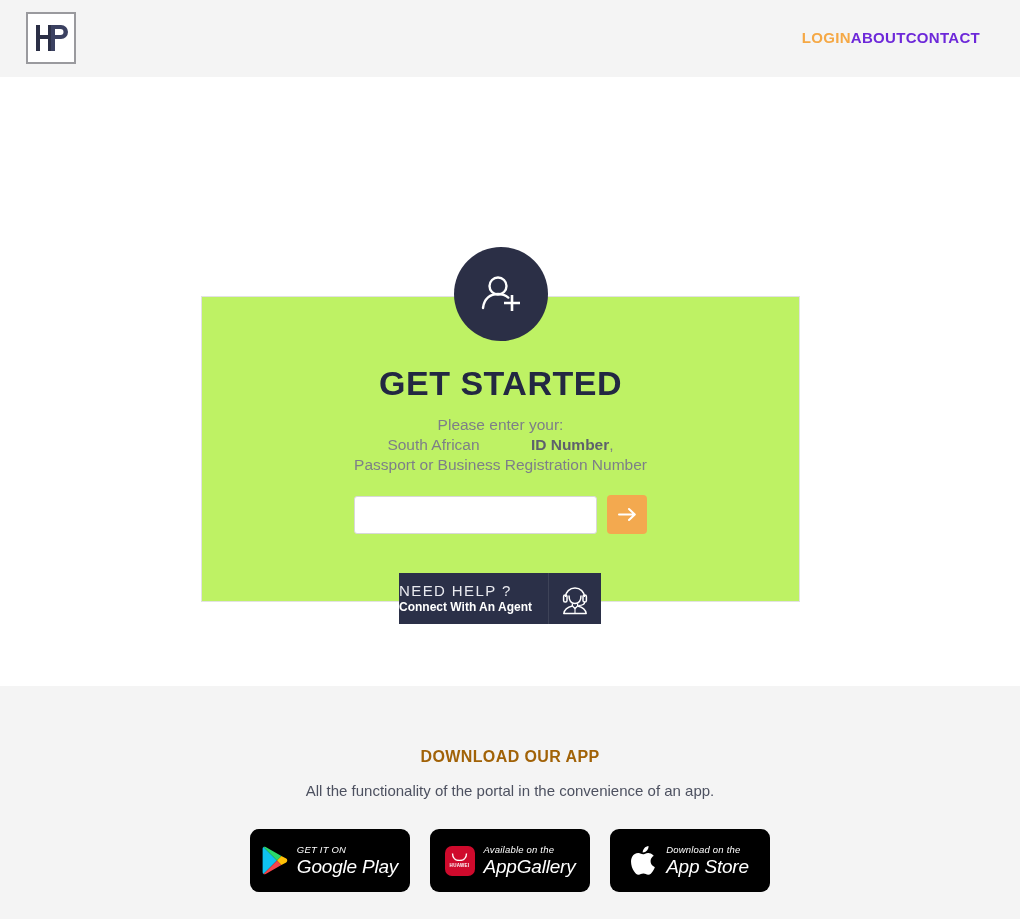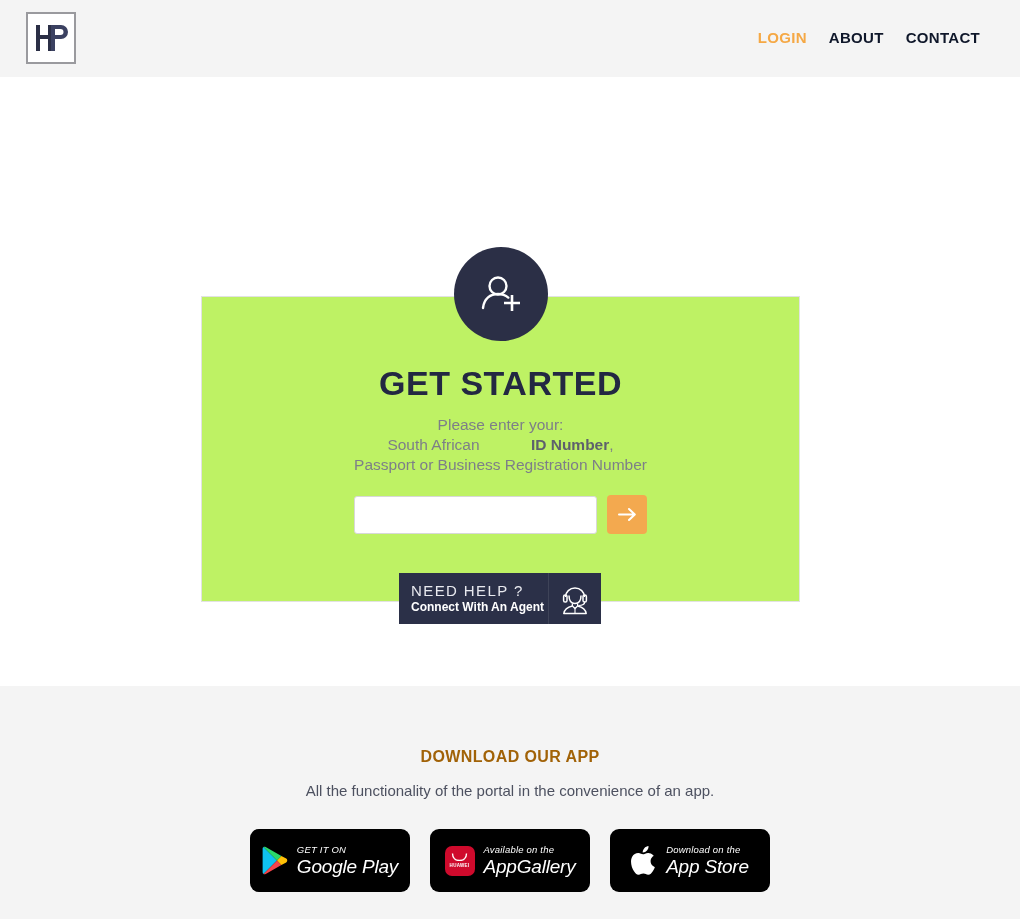--- a/index.html
+++ b/index.html
@@ -35,28 +35,27 @@
     align-items: center;
     justify-content: center;
   }
   .logo-box svg { display: block; }
 
   .nav {
     position: absolute;
     right: 40px;
     top: 29px;
     display: flex;
-    gap: 22px;
     align-items: center;
   }
   .nav-link {
     font-size: 15px;
     font-weight: bold;
     letter-spacing: 0.3px;
-    color: #0f172a;
+    color: #6d28d9;
     text-decoration: none;
     cursor: pointer;
     white-space: nowrap;
   }
   .nav-link.active { color: #f5a845; }
 
   
   .main {
     position: relative;
     height: 609px;
@@ -157,21 +156,20 @@
     width: 202px;
     height: 51px;
     background: #2b3048;
     display: flex;
     align-items: stretch;
     cursor: pointer;
     z-index: 4;
   }
   .help-text {
     flex: 1;
-    padding-left: 12px;
     display: flex;
     flex-direction: column;
     justify-content: center;
     border-right: 1px solid #3e4358;
   }
   .help-title {
     color: #e8e9ef;
     font-size: 15px;
     letter-spacing: 1.4px;
     line-height: 18px;

